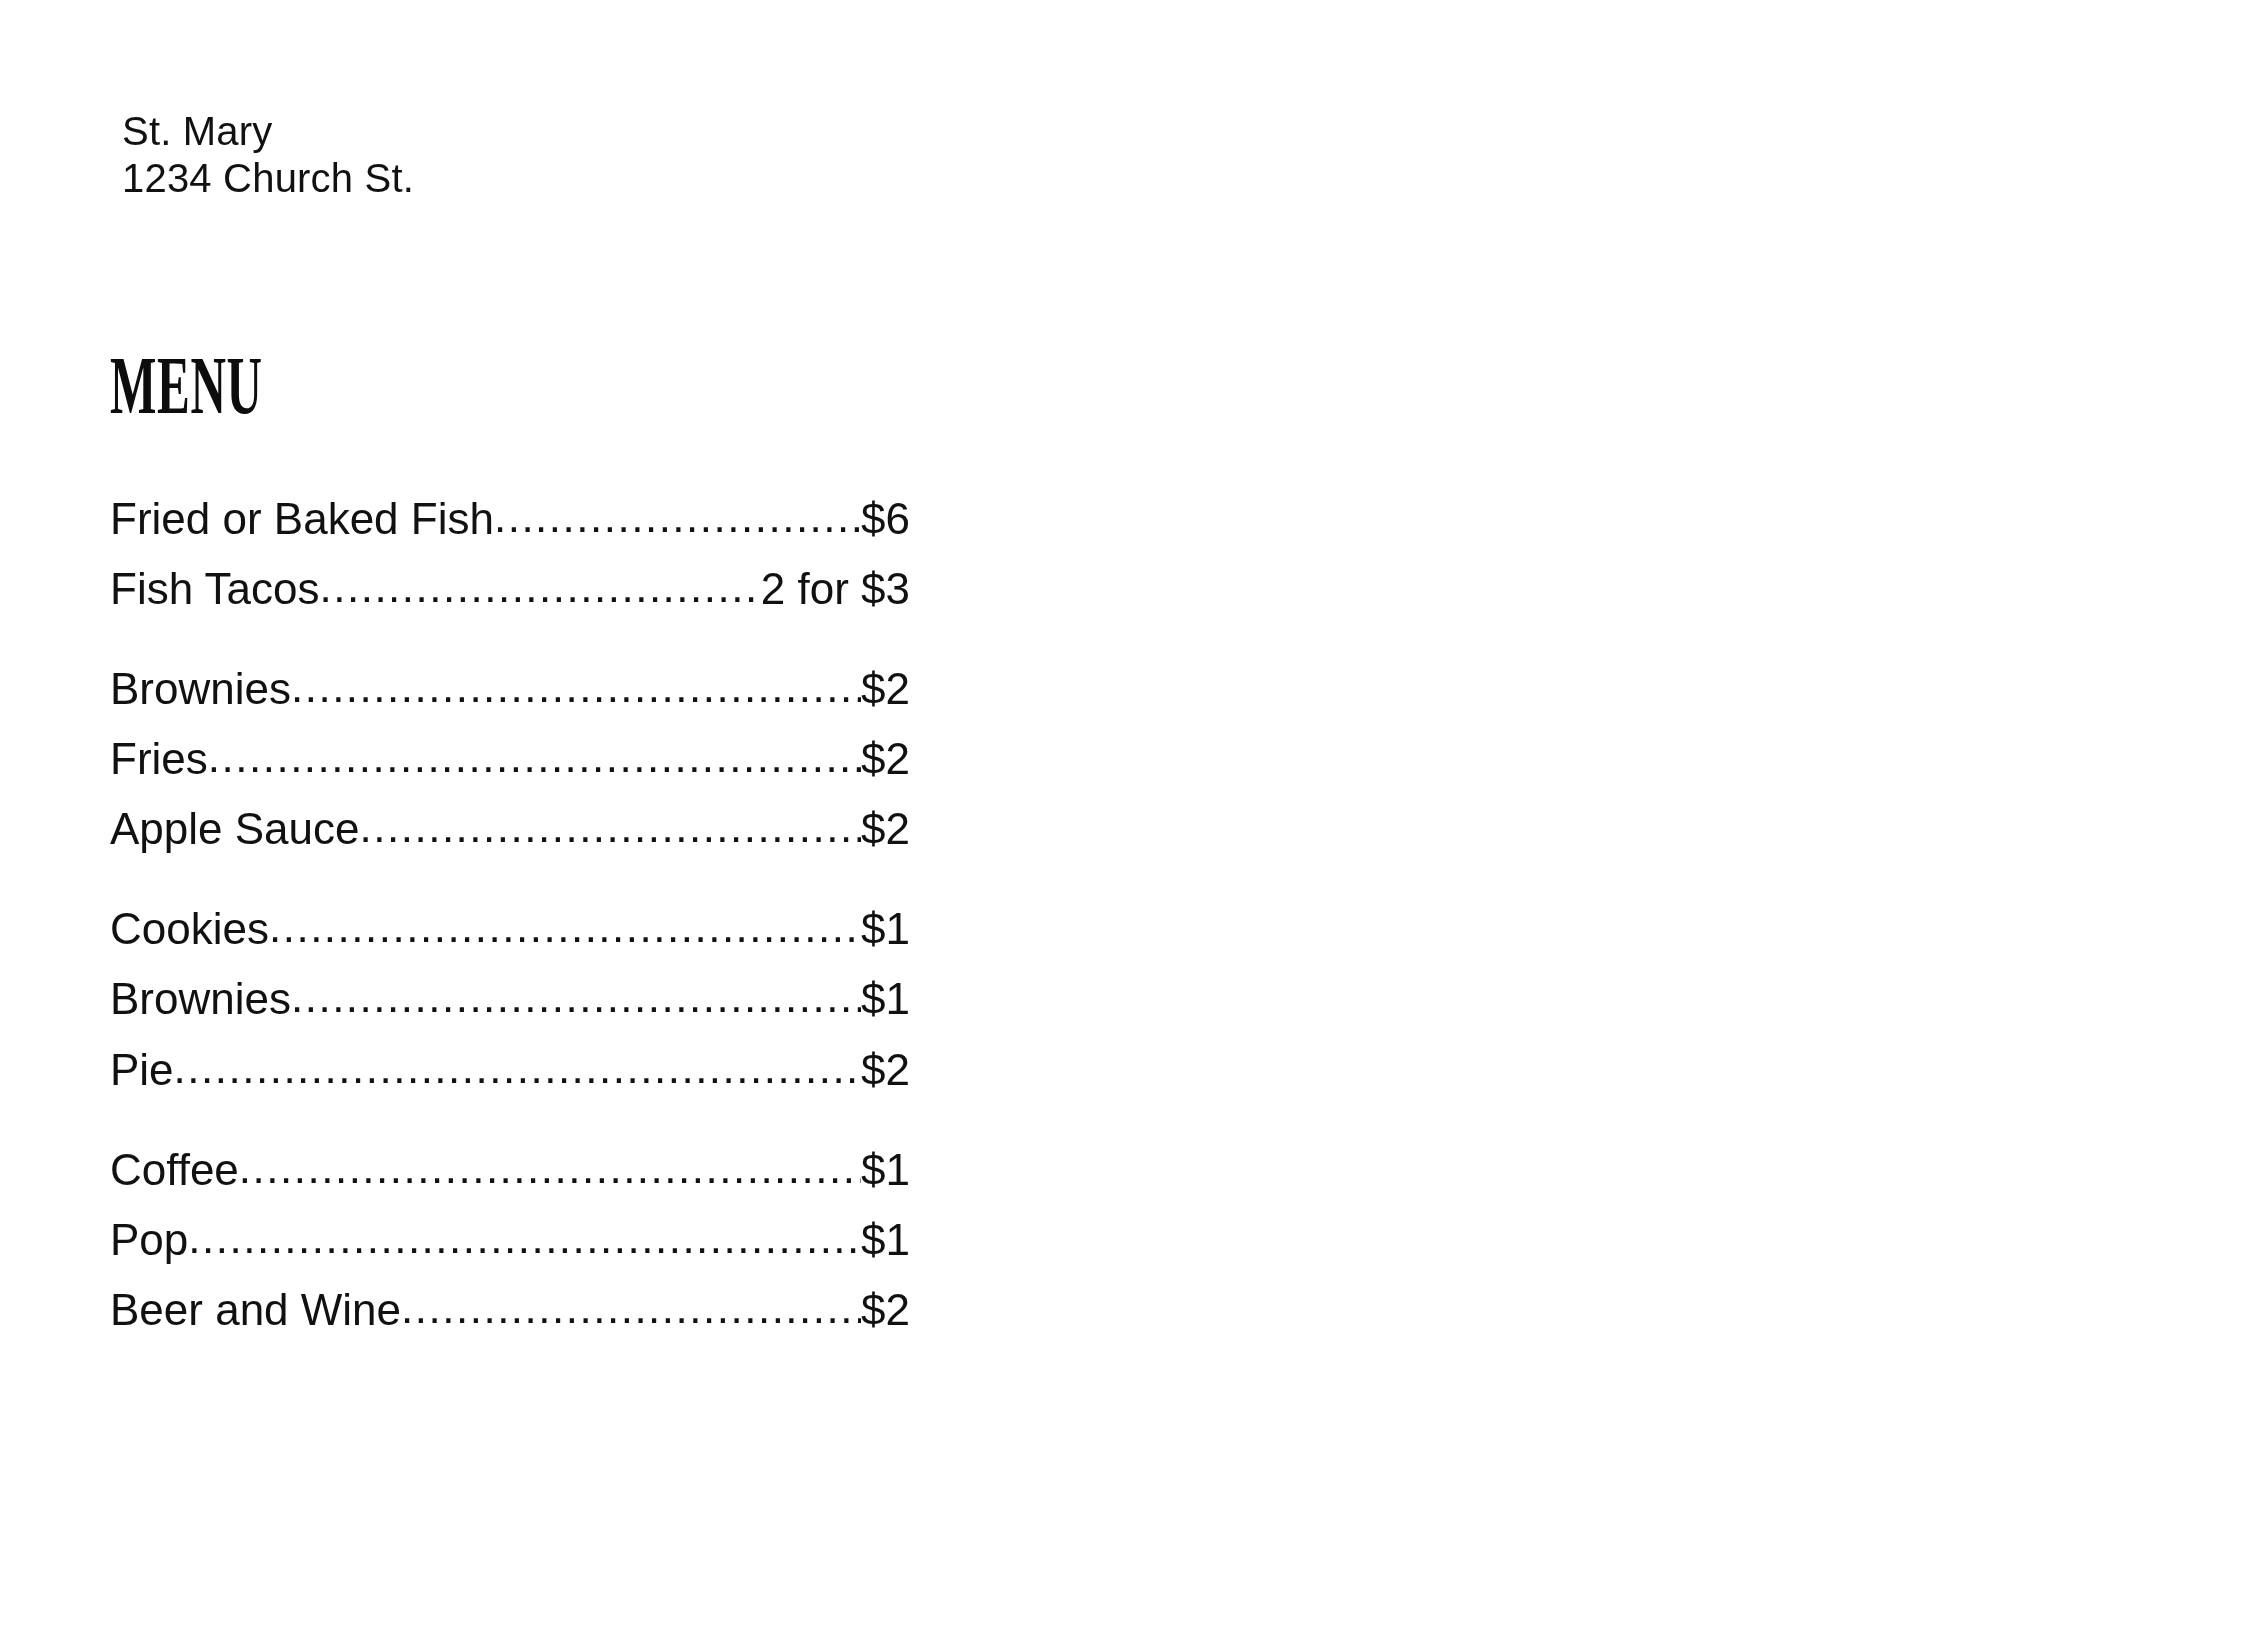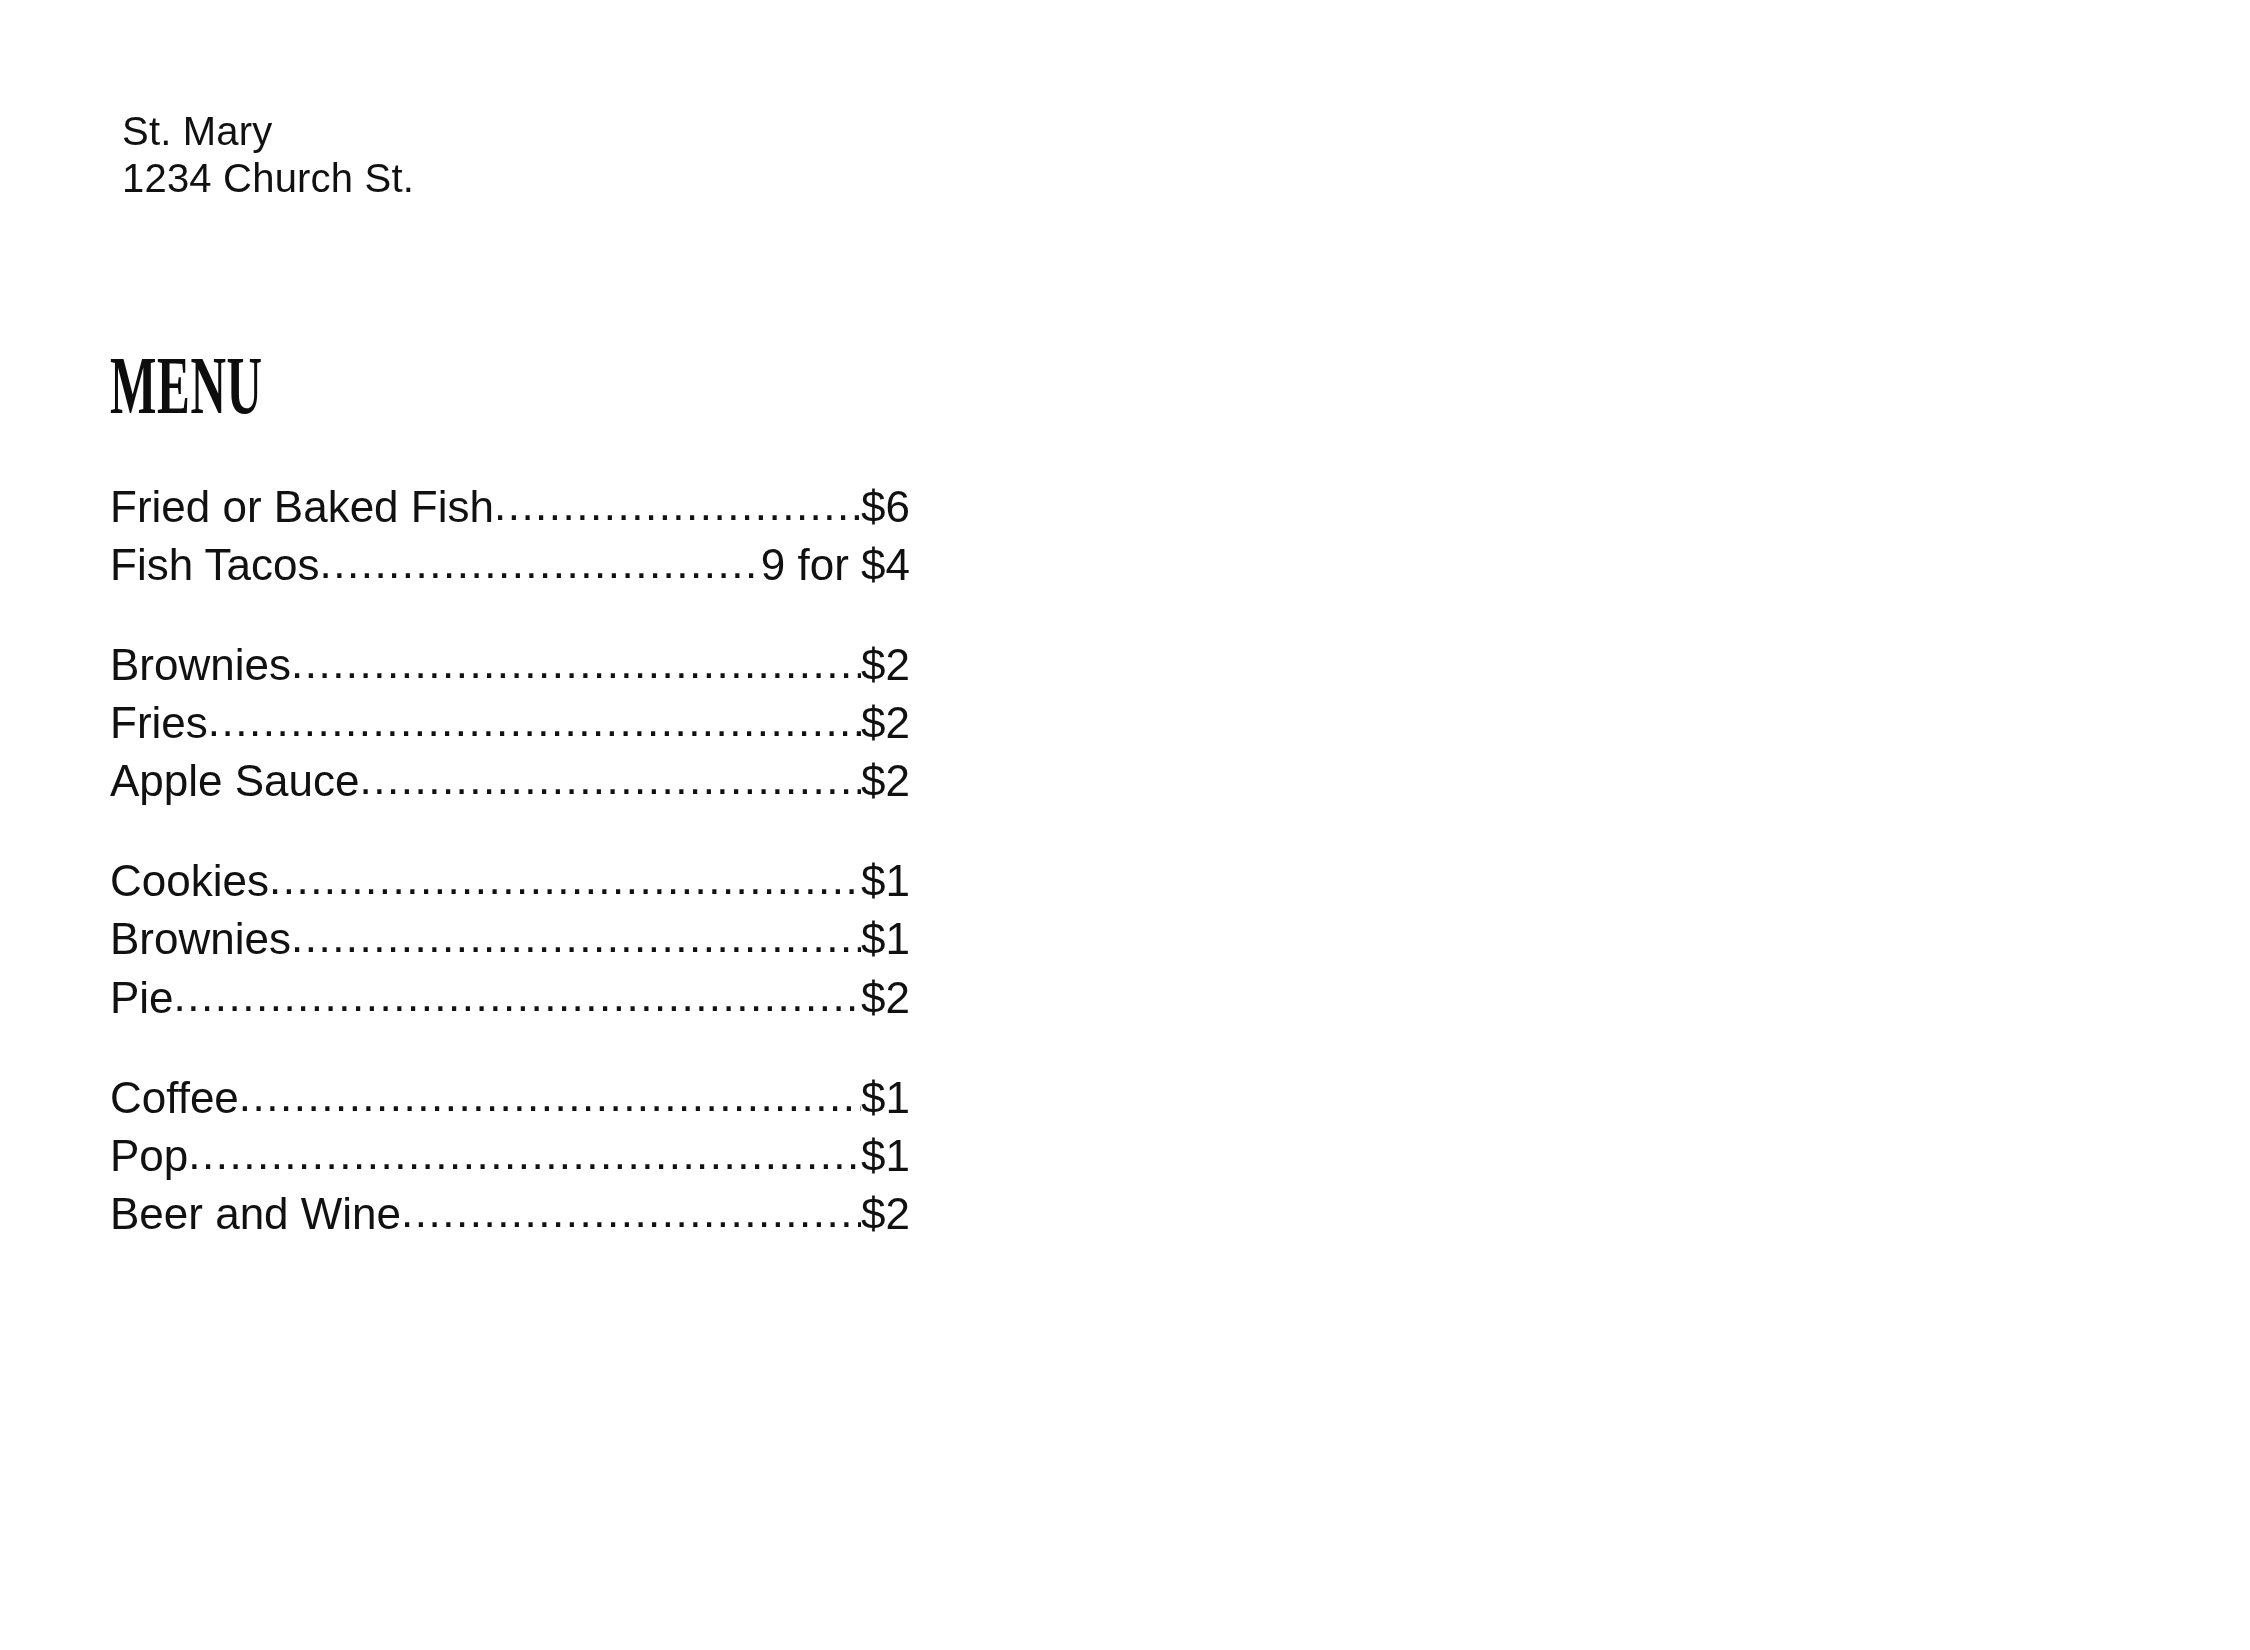--- a/index.html
+++ b/index.html
@@ -58,20 +58,21 @@
   .menu-group:last-child {
     margin-bottom: 0;
   }
   .menu-row {
     display: flex;
     align-items: center;
     font-size: 44px;
     line-height: 1.32;
     color: #111111;
     white-space: pre;
+    margin-top: 12px;
   }
   .menu-row .item-name {
     flex: 0 0 auto;
   }
   .menu-row .dots {
     flex: 1 1 auto;
     overflow: hidden;
     white-space: nowrap;
     font-size: 44px;
     letter-spacing: 1.5px;
@@ -100,21 +101,21 @@
 
     <div class="menu-group">
       <div class="menu-row">
         <span class="item-name">Fried or Baked Fish</span>
         <span class="dots">.........................................................................................................</span>
         <span class="price">$6</span>
       </div>
       <div class="menu-row">
         <span class="item-name">Fish Tacos</span>
         <span class="dots">.........................................................................................................</span>
-        <span class="price">9 for $4</span>
+        <span class="price">2 for $3</span>
       </div>
     </div>
 
     <div class="menu-group">
       <div class="menu-row">
         <span class="item-name">Brownies</span>
         <span class="dots">.........................................................................................................</span>
         <span class="price">$2</span>
       </div>
       <div class="menu-row">

